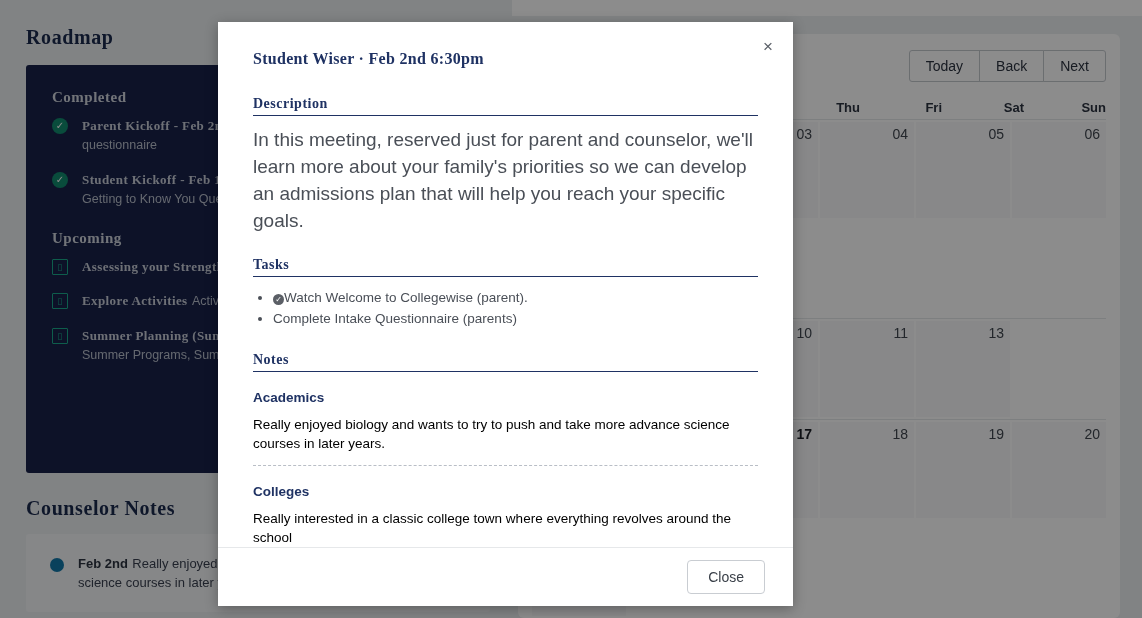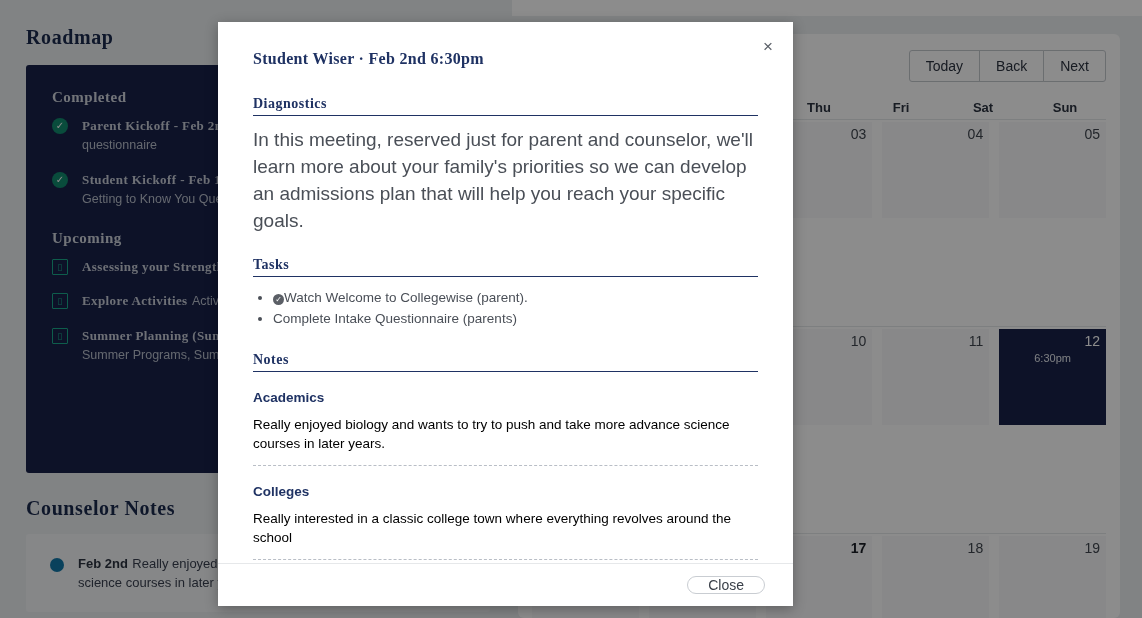--- a/index.html
+++ b/index.html
@@ -162,29 +162,29 @@
   }
   .cal-btn:first-child { border-radius: 3px 0 0 3px; margin-left: 0; }
   .cal-btn:last-child { border-radius: 0 3px 3px 0; }
 
   .cal-headrow {
     display: grid;
     grid-template-columns: repeat(7, 1fr);
     margin-bottom: 4px;
   }
   .cal-headrow div {
-    text-align: center;
+    text-align: right;
     font-size: 13px;
     font-weight: bold;
     color: #2c3340;
   }
   .cal-week {
     display: grid;
-    grid-template-columns: repeat(5, 1fr);
-    gap: 10px;
+    grid-template-columns: repeat(6, 1fr);
+    gap: 2px;
     border-top: 1px solid #e4e7ea;
     padding-top: 2px;
     margin-bottom: 2px;
   }
   .cal-day {
     height: 96px;
     background: #f7f8f9;
     padding: 4px 6px;
     text-align: right;
     font-size: 14px;
@@ -311,22 +311,22 @@
   .modal-footer {
     border-top: 1px solid #e6e8ea;
     padding: 12px 28px;
     text-align: right;
   }
   .close-btn {
     font-size: 14px;
     color: #3a4049;
     background: #ffffff;
     border: 1px solid #c9cdd2;
-    border-radius: 9px;
-    padding: 0 20px;
+    border-radius: 4px;
+    padding: 8px 20px;
     cursor: pointer;
   }
 </style>
 </head>
 <body>
 
 <div id="page-root">
 
   <div class="bg-left">
 
@@ -421,21 +421,20 @@
             <div class="cal-day"><span>04</span></div>
             <div class="cal-day"><span>05</span></div>
             <div class="cal-day"><span>06</span></div>
             <div class="cal-day"><span>07</span></div>
           </div>
           <div class="cal-week">
             <div class="cal-day"><span>08</span></div>
             <div class="cal-day"><span>09</span></div>
             <div class="cal-day"><span>10</span></div>
             <div class="cal-day"><span>11</span></div>
-            <div class="cal-day event"><span>12</span><span class="ev-time">6:30pm</span></div>
             <div class="cal-day"><span>13</span></div>
           </div>
           <div class="cal-week">
             <div class="cal-day"><span>15</span></div>
             <div class="cal-day"><span>16</span></div>
             <div class="cal-day today"><span>17</span></div>
             <div class="cal-day"><span>18</span></div>
             <div class="cal-day"><span>19</span></div>
             <div class="cal-day"><span>20</span></div>
             <div class="cal-day"><span>21</span></div>
@@ -456,21 +455,21 @@
 
 <div id="scrim"></div>
 
 <div id="modal">
   <div class="modal-body">
 
     <span class="modal-close-x">×</span>
 
     <div class="modal-subtitle">Student Wiser · Feb 2nd 6:30pm</div>
 
-    <div class="sec-head">Diagnostics</div>
+    <div class="sec-head">Description</div>
     <div class="para">In this meeting, reserved just for parent and counselor, we'll learn more about your family's priorities so we can develop an admissions plan that will help you reach your specific goals.</div>
 
     <div class="sec-head tight">Tasks</div>
     <ul class="tasks">
       <li><span class="task-check">✓</span><span>Watch Welcome to Collegewise (parent).</span></li>
       <li><span>Complete Intake Questionnaire (parents)</span></li>
     </ul>
 
     <div class="sec-head tight">Notes</div>
 

